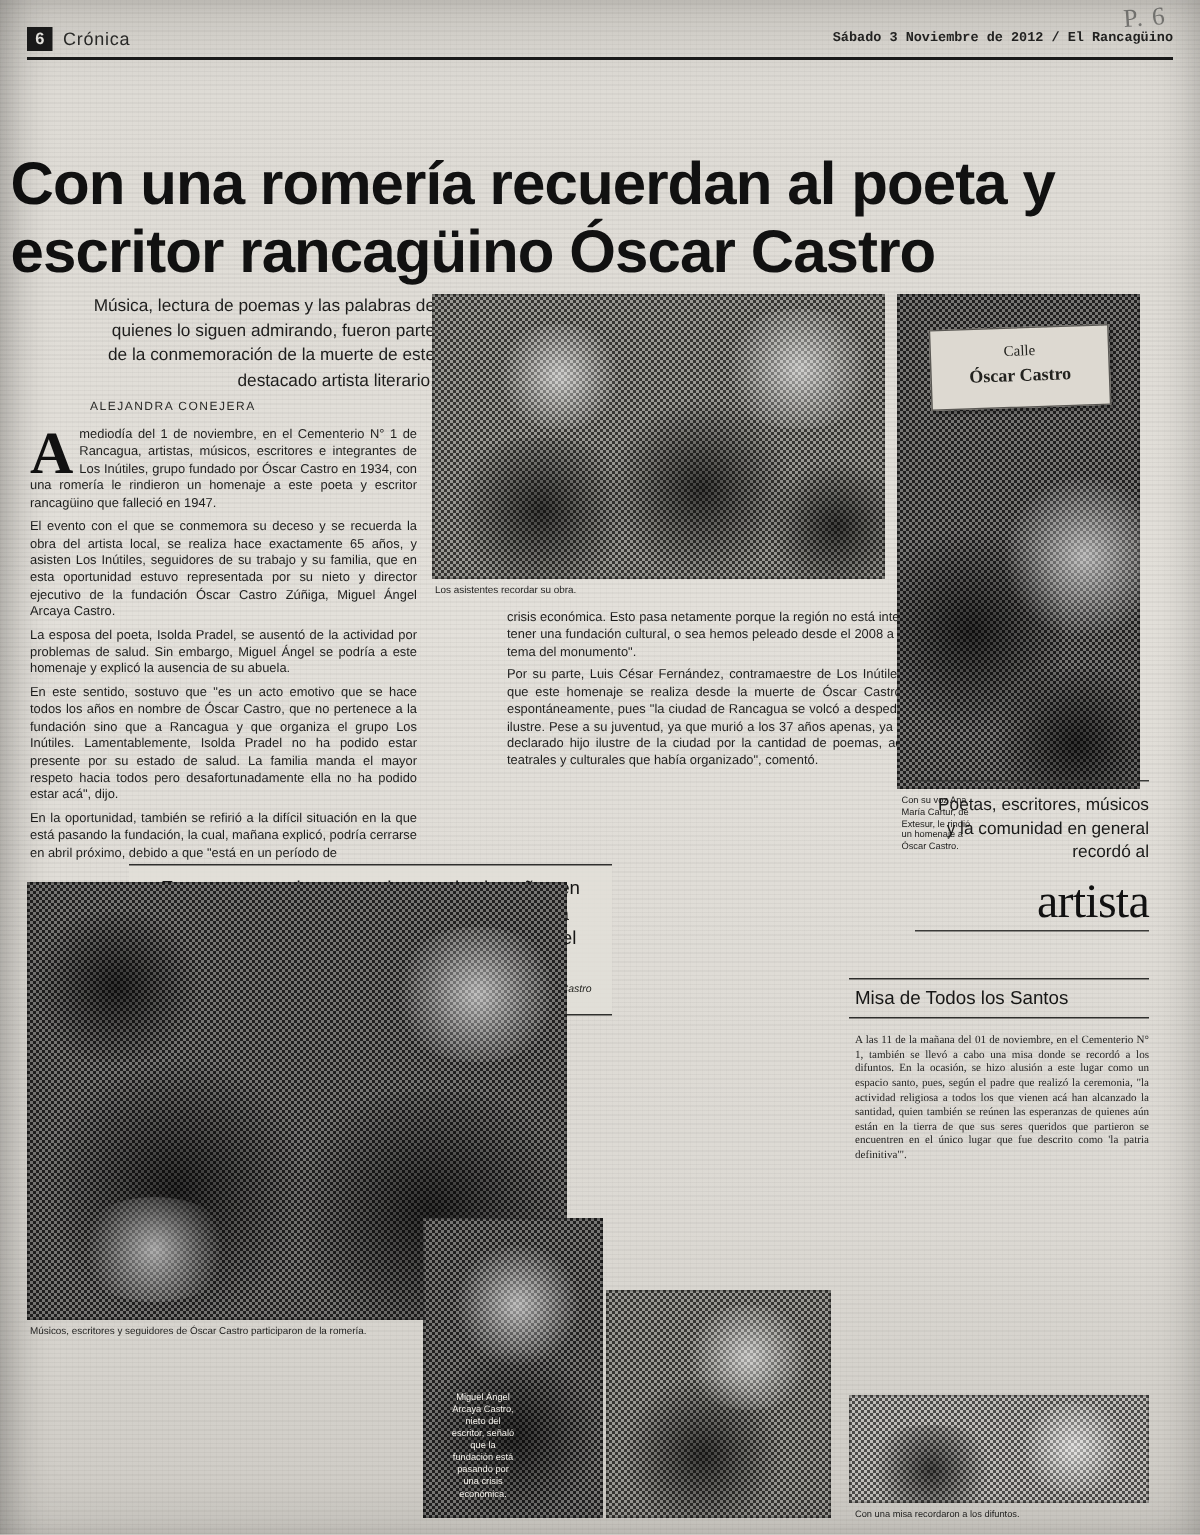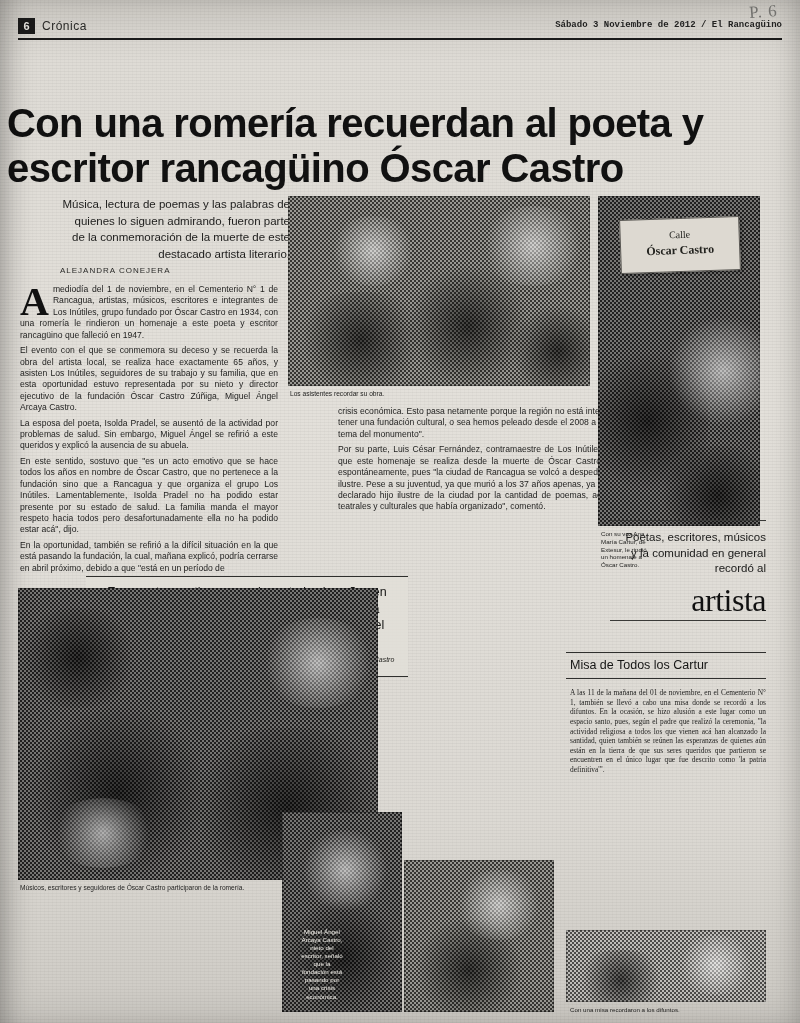--- a/index.html
+++ b/index.html
@@ -234,21 +234,21 @@
   </div>
 
   <h1 id="headline">Con una romería recuerdan al poeta y escritor rancagüino Óscar Castro</h1>
 
   <div id="lead">Música, lectura de poemas y las palabras de quienes lo siguen admirando, fueron parte de la conmemoración de la muerte de este destacado artista literario.</div>
   <div id="byline">ALEJANDRA CONEJERA</div>
 
   <div class="col" id="col1">
     <p><span id="dropcap">A</span><span> mediodía del 1 de noviembre, en el Cementerio N° 1 de Rancagua, artistas, músicos, escritores e integrantes de Los Inútiles, grupo fundado por Óscar Castro en 1934, con una romería le rindieron un homenaje a este poeta y escritor rancagüino que falleció en 1947.</span></p>
     <p>El evento con el que se conmemora su deceso y se recuerda la obra del artista local, se realiza hace exactamente 65 años, y asisten Los Inútiles, seguidores de su trabajo y su familia, que en esta oportunidad estuvo representada por su nieto y director ejecutivo de la fundación Óscar Castro Zúñiga, Miguel Ángel Arcaya Castro.</p>
-    <p>La esposa del poeta, Isolda Pradel, se ausentó de la actividad por problemas de salud. Sin embargo, Miguel Ángel se refirió a este queridos y explicó la ausencia de su abuela.</p>
+    <p>La esposa del poeta, Isolda Pradel, se ausentó de la actividad por problemas de salud. Sin embargo, Miguel Ángel se podría a este homenaje y explicó la ausencia de su abuela.</p>
     <p>En este sentido, sostuvo que "es un acto emotivo que se hace todos los años en nombre de Óscar Castro, que no pertenece a la fundación sino que a Rancagua y que organiza el grupo Los Inútiles. Lamentablemente, Isolda Pradel no ha podido estar presente por su estado de salud. La familia manda el mayor respeto hacia todos pero desafortunadamente ella no ha podido estar acá", dijo.</p>
     <p>En la oportunidad, también se refirió a la difícil situación en la que está pasando la fundación, la cual, mañana explicó, podría cerrarse en abril próximo, debido a que "está en un período de</p>
   </div>
 
   <div class="col" id="col2">
     <p>crisis económica. Esto pasa netamente porque la región no está interesada en tener una fundación cultural, o sea hemos peleado desde el 2008 a la fecha el tema del monumento".</p>
     <p>Por su parte, Luis César Fernández, contramaestre de Los Inútiles, sostuvo que este homenaje se realiza desde la muerte de Óscar Castro y surgió espontáneamente, pues "la ciudad de Rancagua se volcó a despedir a su hijo ilustre. Pese a su juventud, ya que murió a los 37 años apenas, ya había sido declarado hijo ilustre de la ciudad por la cantidad de poemas, actuaciones teatrales y culturales que había organizado", comentó.</p>
   </div>
 
   <div class="photo mid" id="photo1">
@@ -297,21 +297,21 @@
     <div class="blobd" style="left:0;top:90px;width:120px;height:110px;"></div>
   </div>
   <div class="caption" id="cap4">Miguel Ángel Arcaya Castro, nieto del escritor, señaló que la fundación está pasando por una crisis económica.</div>
 
   <div class="photo mid" id="photo5">
     <div class="blobd" style="left:10px;top:60px;width:110px;height:100px;"></div>
     <div class="blob" style="left:50px;top:10px;width:90px;height:70px;"></div>
   </div>
 
   <div id="misa-rule"></div>
-  <div id="misa-title">Misa de Todos los Cartur</div>
+  <div id="misa-title">Misa de Todos los Santos</div>
   <div id="misa-rule2"></div>
   <div id="misa-body">A las 11 de la mañana del 01 de noviembre, en el Cementerio N° 1, también se llevó a cabo una misa donde se recordó a los difuntos. En la ocasión, se hizo alusión a este lugar como un espacio santo, pues, según el padre que realizó la ceremonia, "la actividad religiosa a todos los que vienen acá han alcanzado la santidad, quien también se reúnen las esperanzas de quienes aún están en la tierra de que sus seres queridos que partieron se encuentren en el único lugar que fue descrito como 'la patria definitiva'".</div>
 
   <div class="photo light" id="photo6">
     <div class="blobd" style="left:10px;top:20px;width:90px;height:60px;"></div>
     <div class="blob" style="left:110px;top:5px;width:80px;height:60px;"></div>
   </div>
   <div class="caption" id="cap6">Con una misa recordaron a los difuntos.</div>
 
   <div id="edge"></div>

